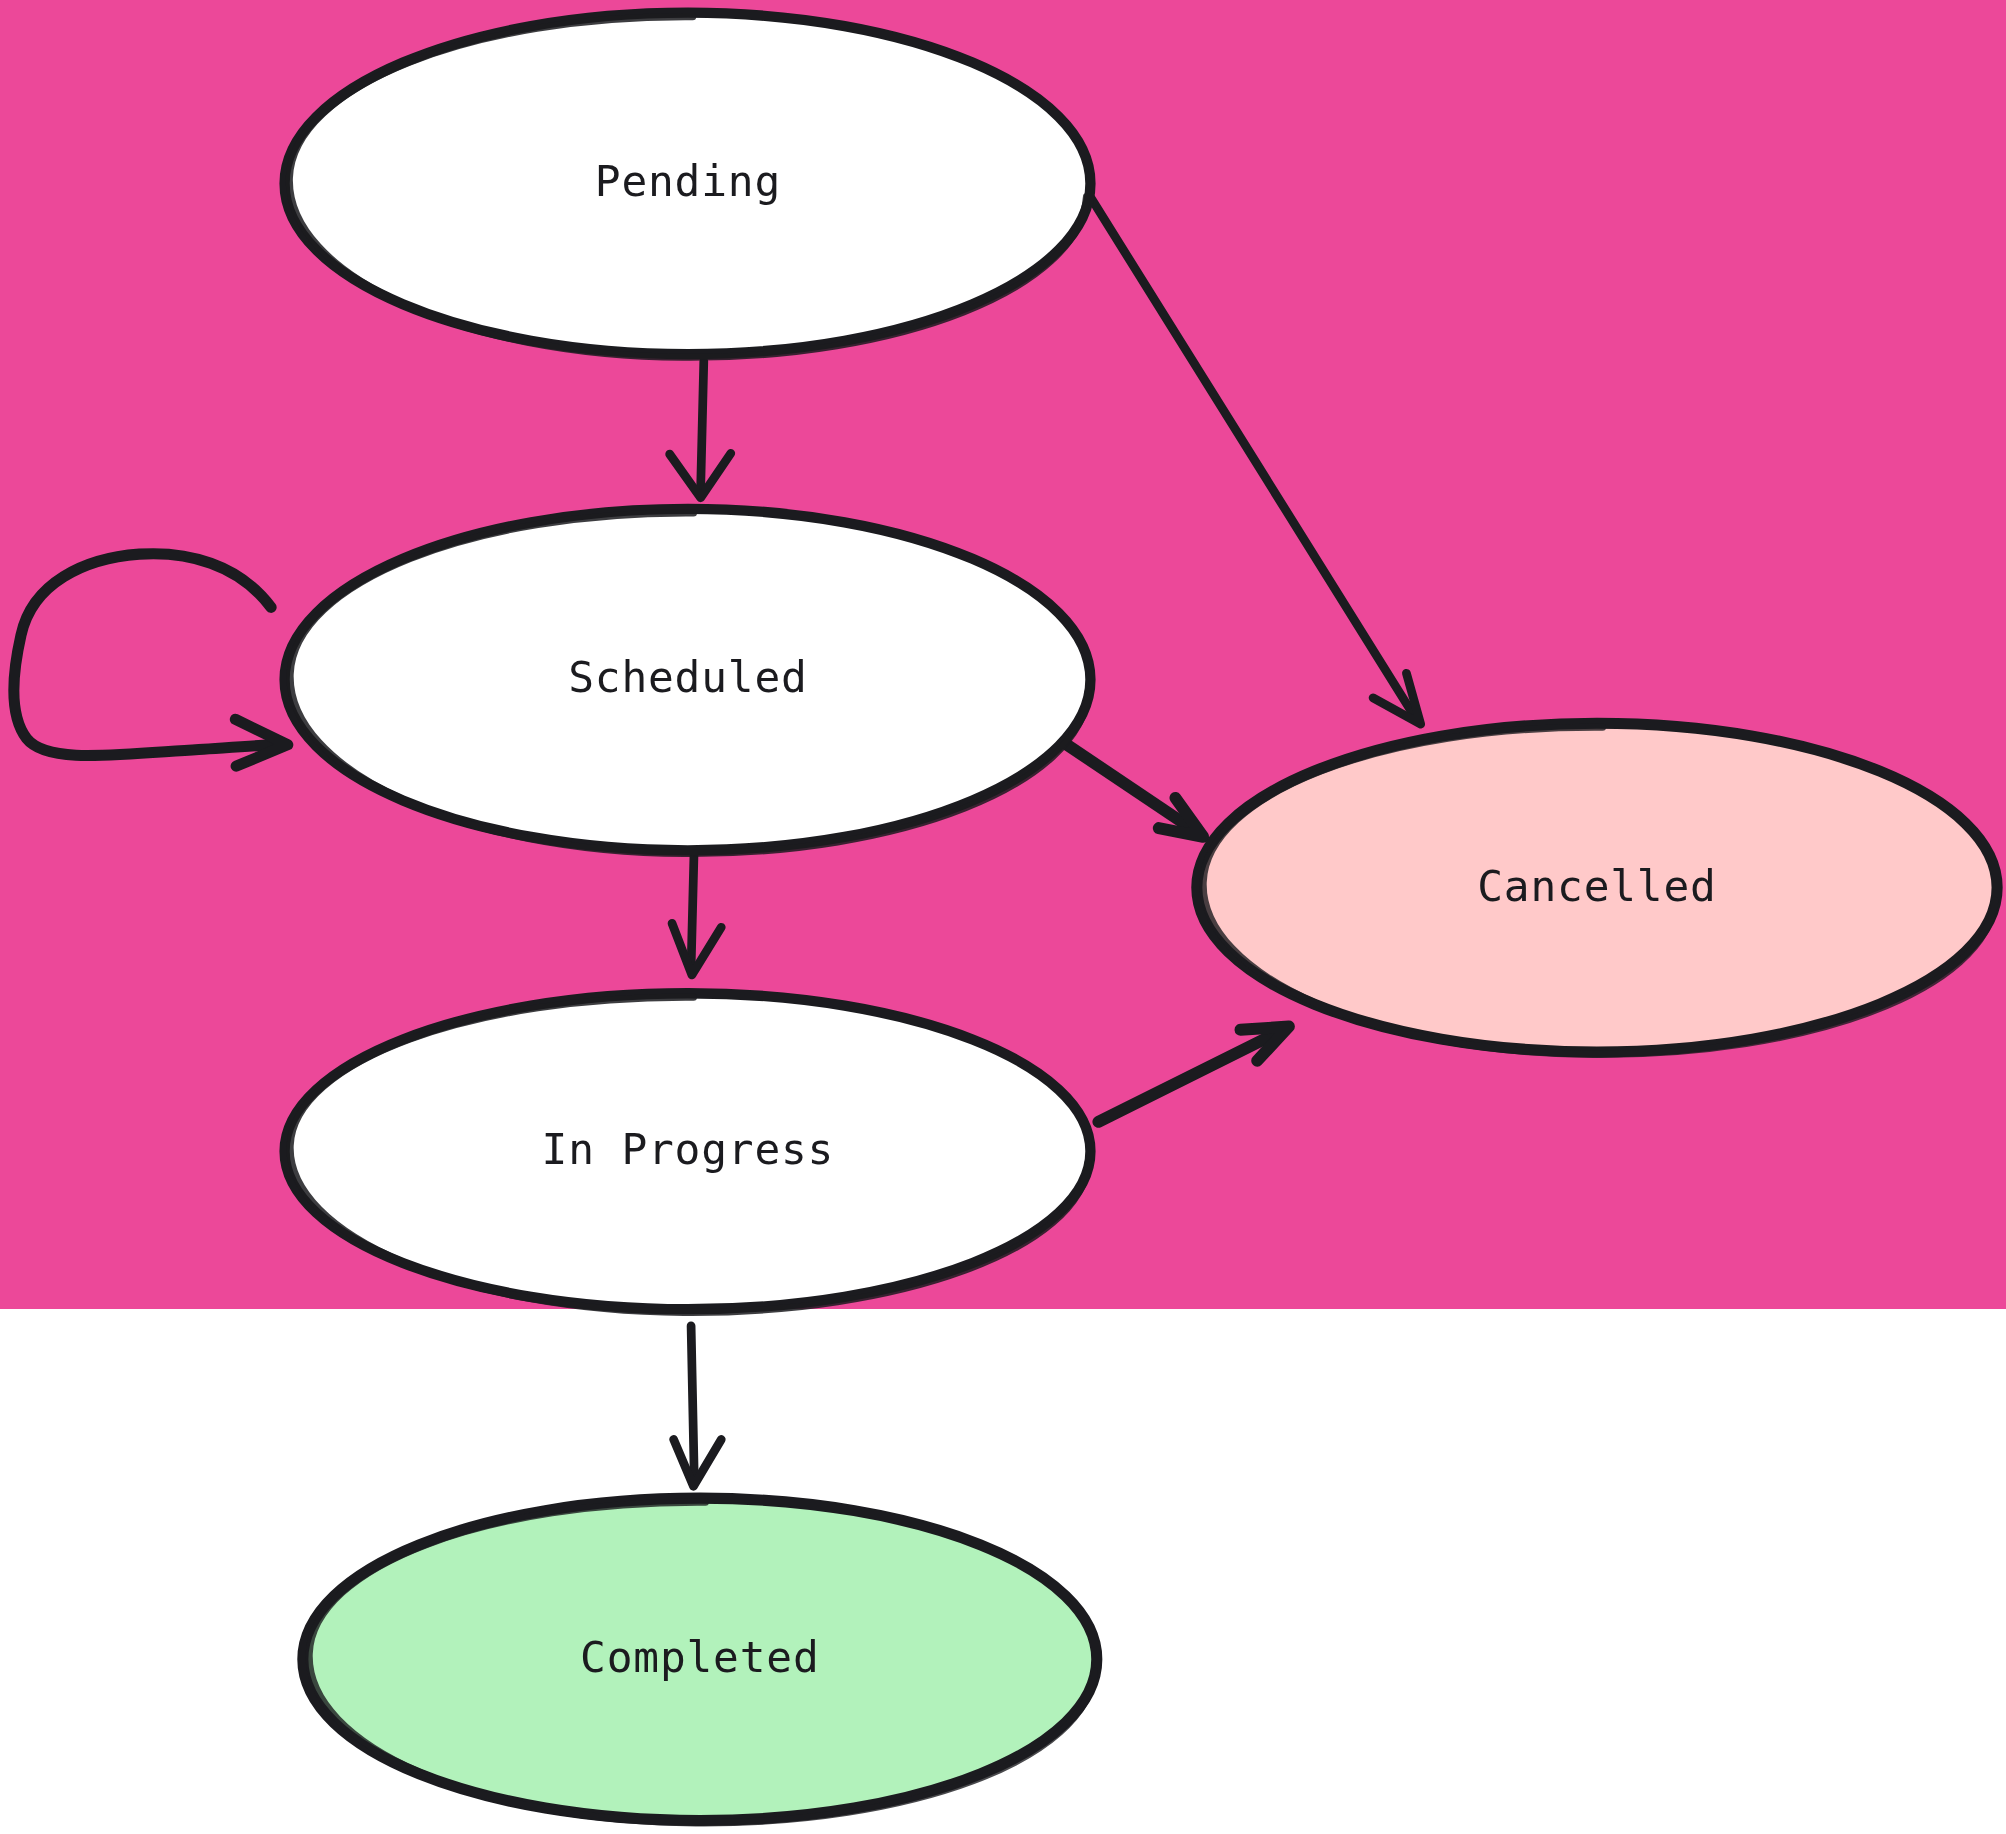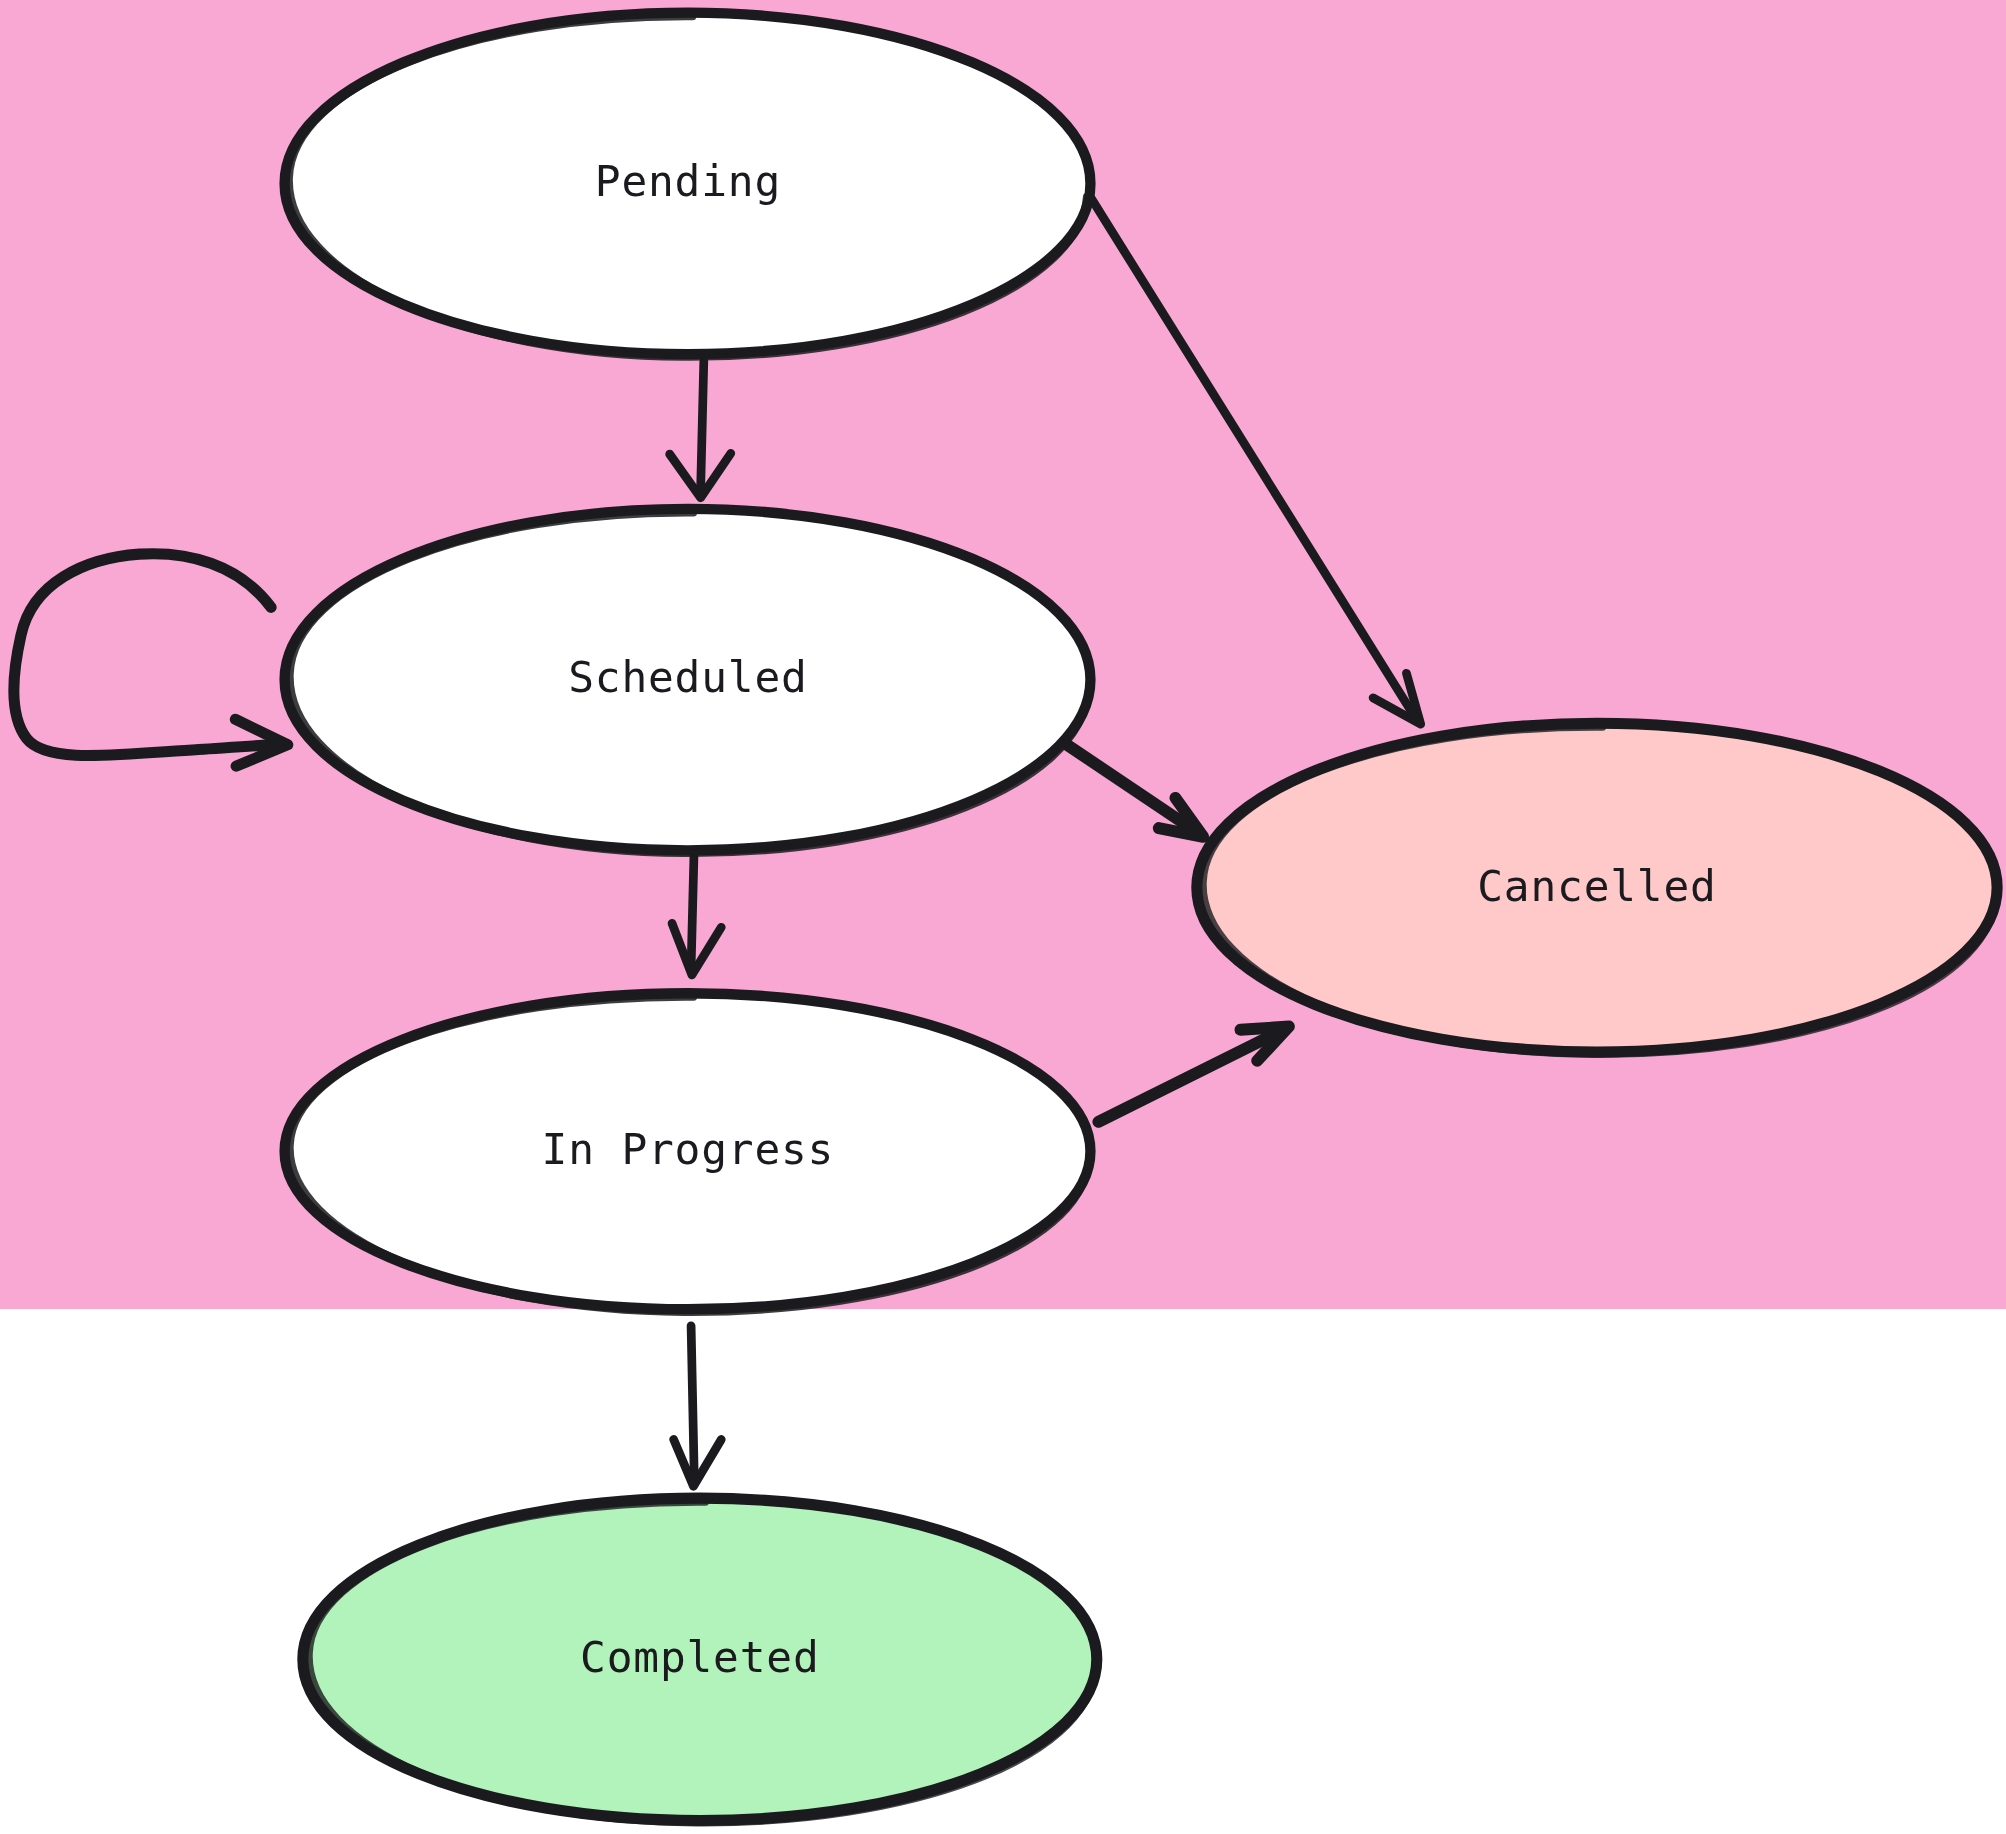--- a/index.html
+++ b/index.html
@@ -11,21 +11,21 @@
   body {
     width: 2007px;
     height: 1834px;
     overflow: hidden;
     font-family: "DejaVu Sans Mono", "Liberation Mono", monospace;
   }
   #diagram-root {
     position: relative;
     width: 2007px;
     height: 1309px;
-    background: #f9a8d4;
+    background: #ec4899;
   }
   #diagram-svg {
     position: absolute;
     inset: 0;
     width: 2007px;
     height: 1834px;
     display: block;
   }
   .node-label {
     font-family: "DejaVu Sans Mono", "Liberation Mono", monospace;

